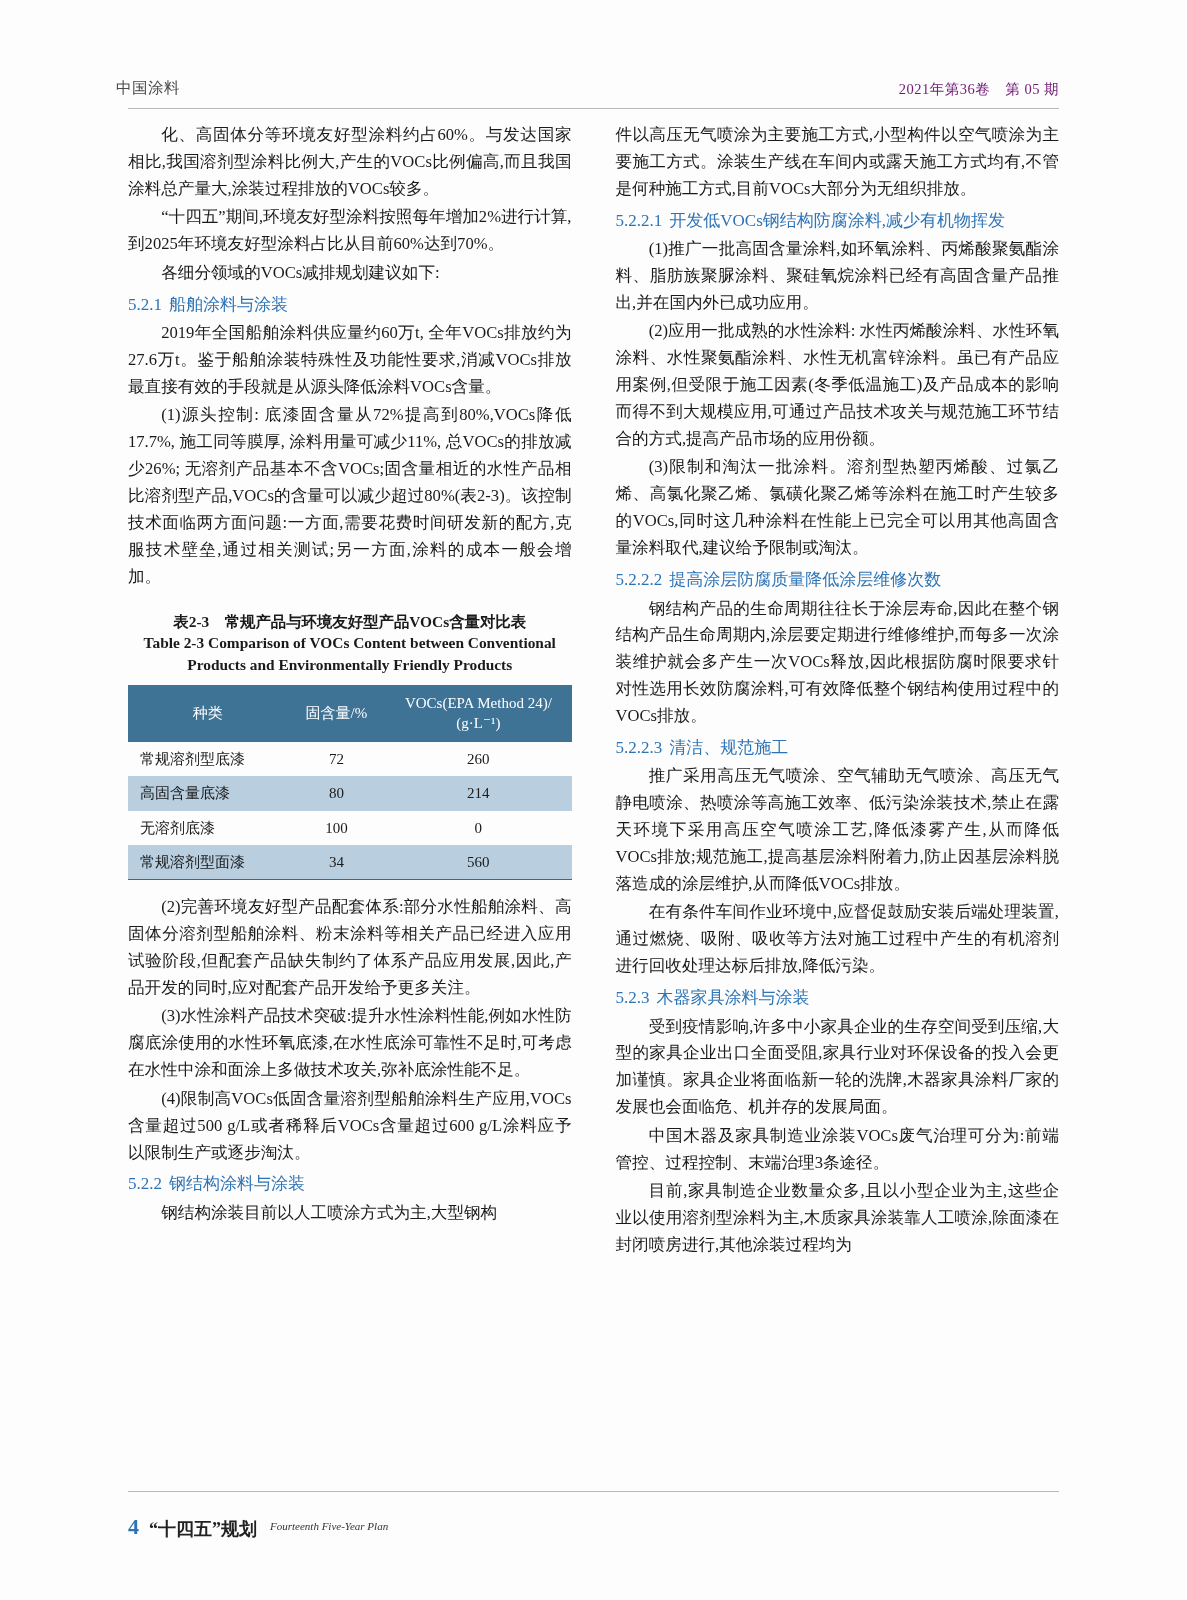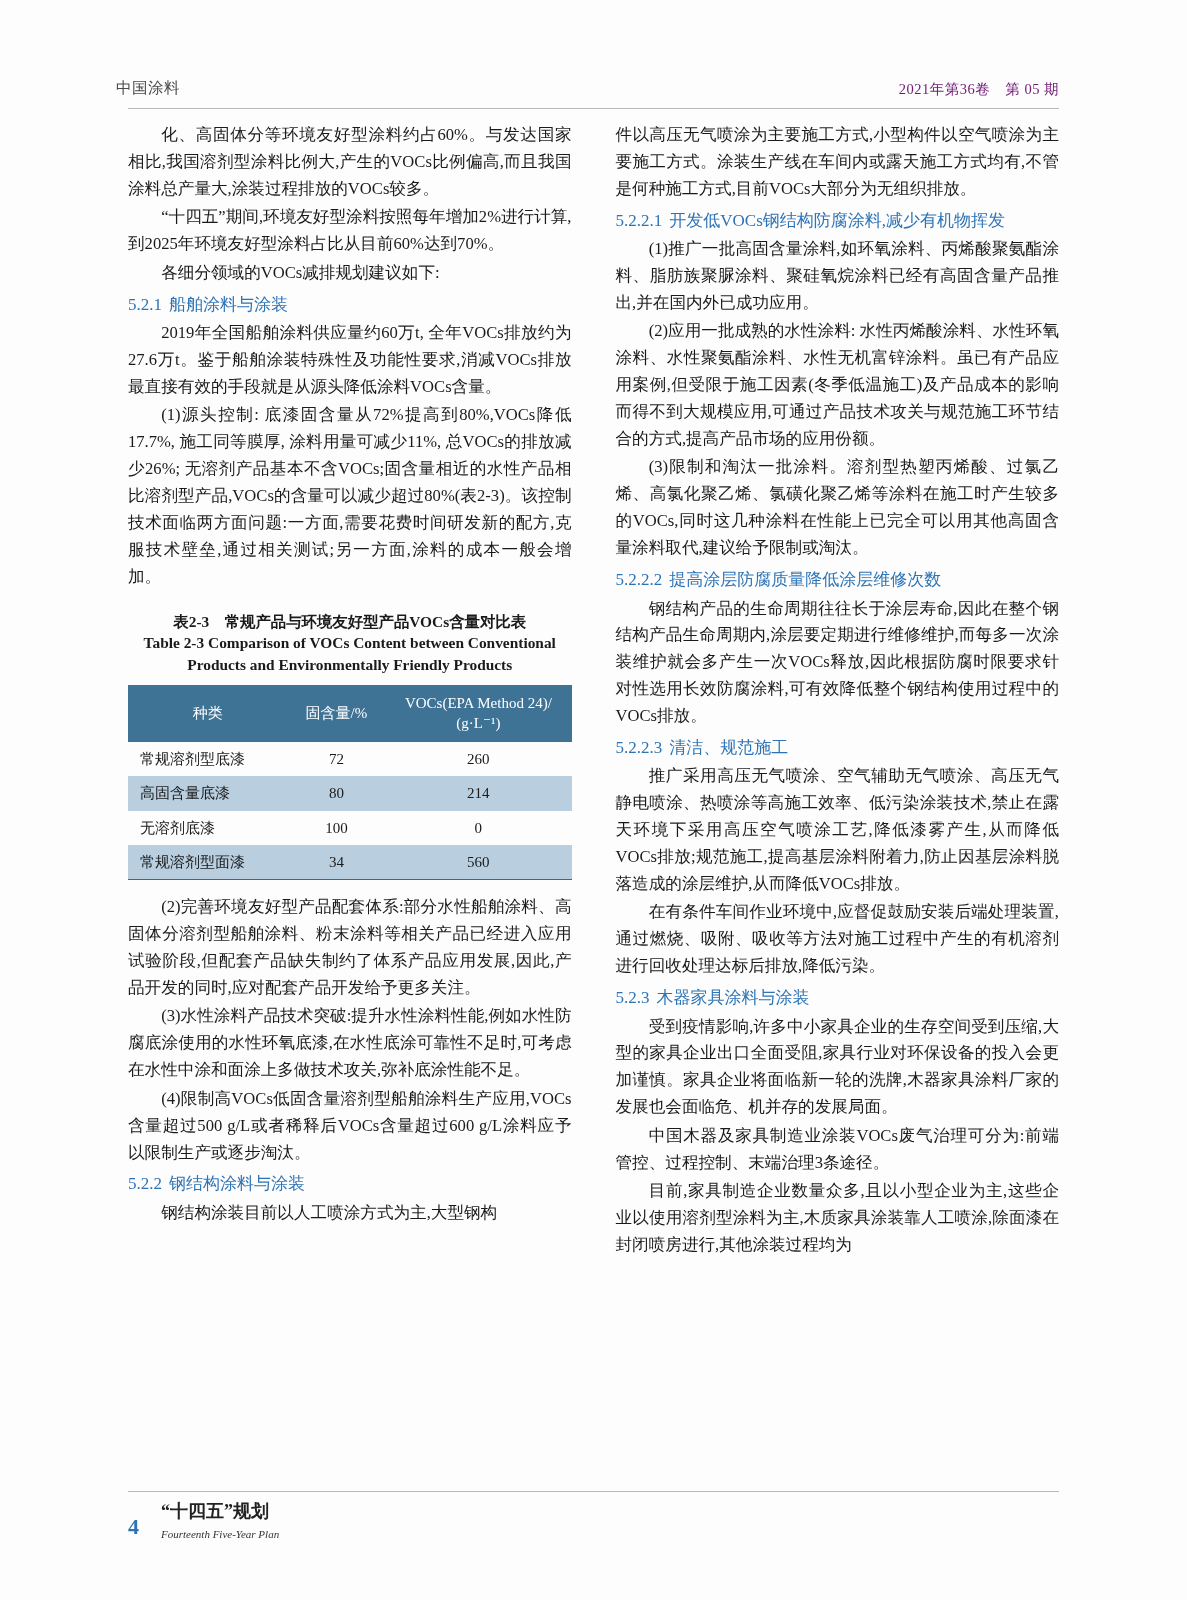--- a/index.html
+++ b/index.html
@@ -145,21 +145,21 @@
     font-weight: bold;
     color: #222;
     line-height: 1.1;
   }
   .foot-en {
     font-size: 11px;
     color: #333;
     font-style: italic;
     line-height: 1.1;
   }
-  .foot-texts { display: flex; flex-direction: column; gap: 6px; margin-left: 12px; }
+  .foot-texts { display: flex; flex-direction: row; gap: 13px; }
 </style>
 </head>
 <body>
 
 <div class="page">
 
   <div class="header">
     <div>中国涂料</div>
     <div class="header-right">2021年第36卷　第 05 期</div>
   </div>

